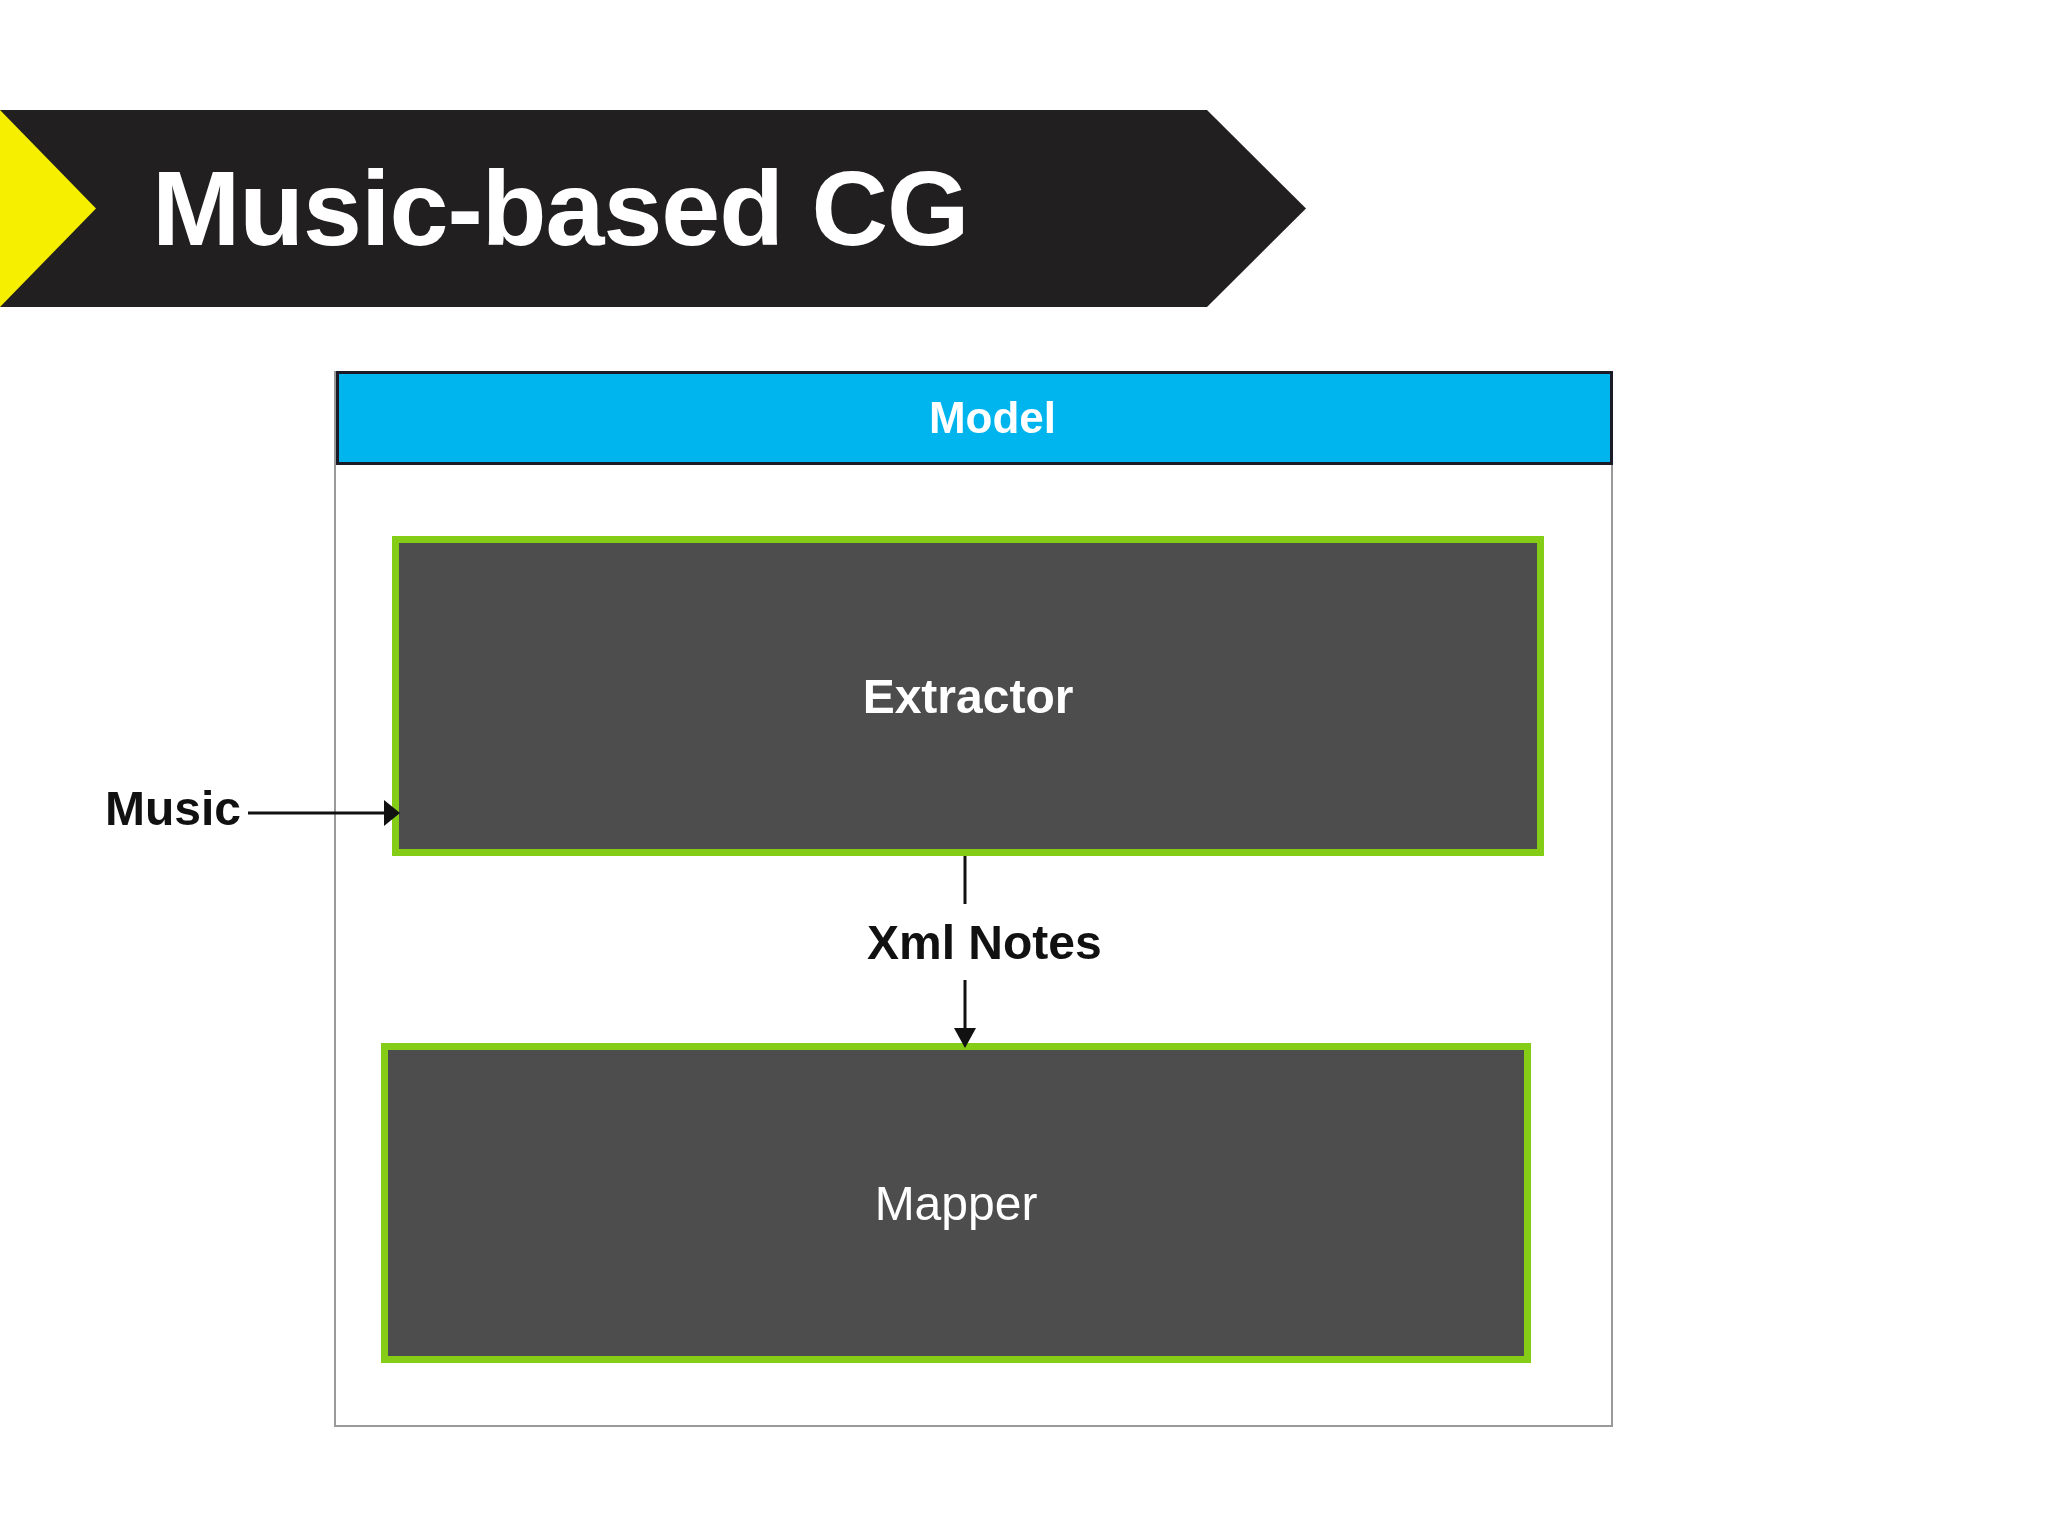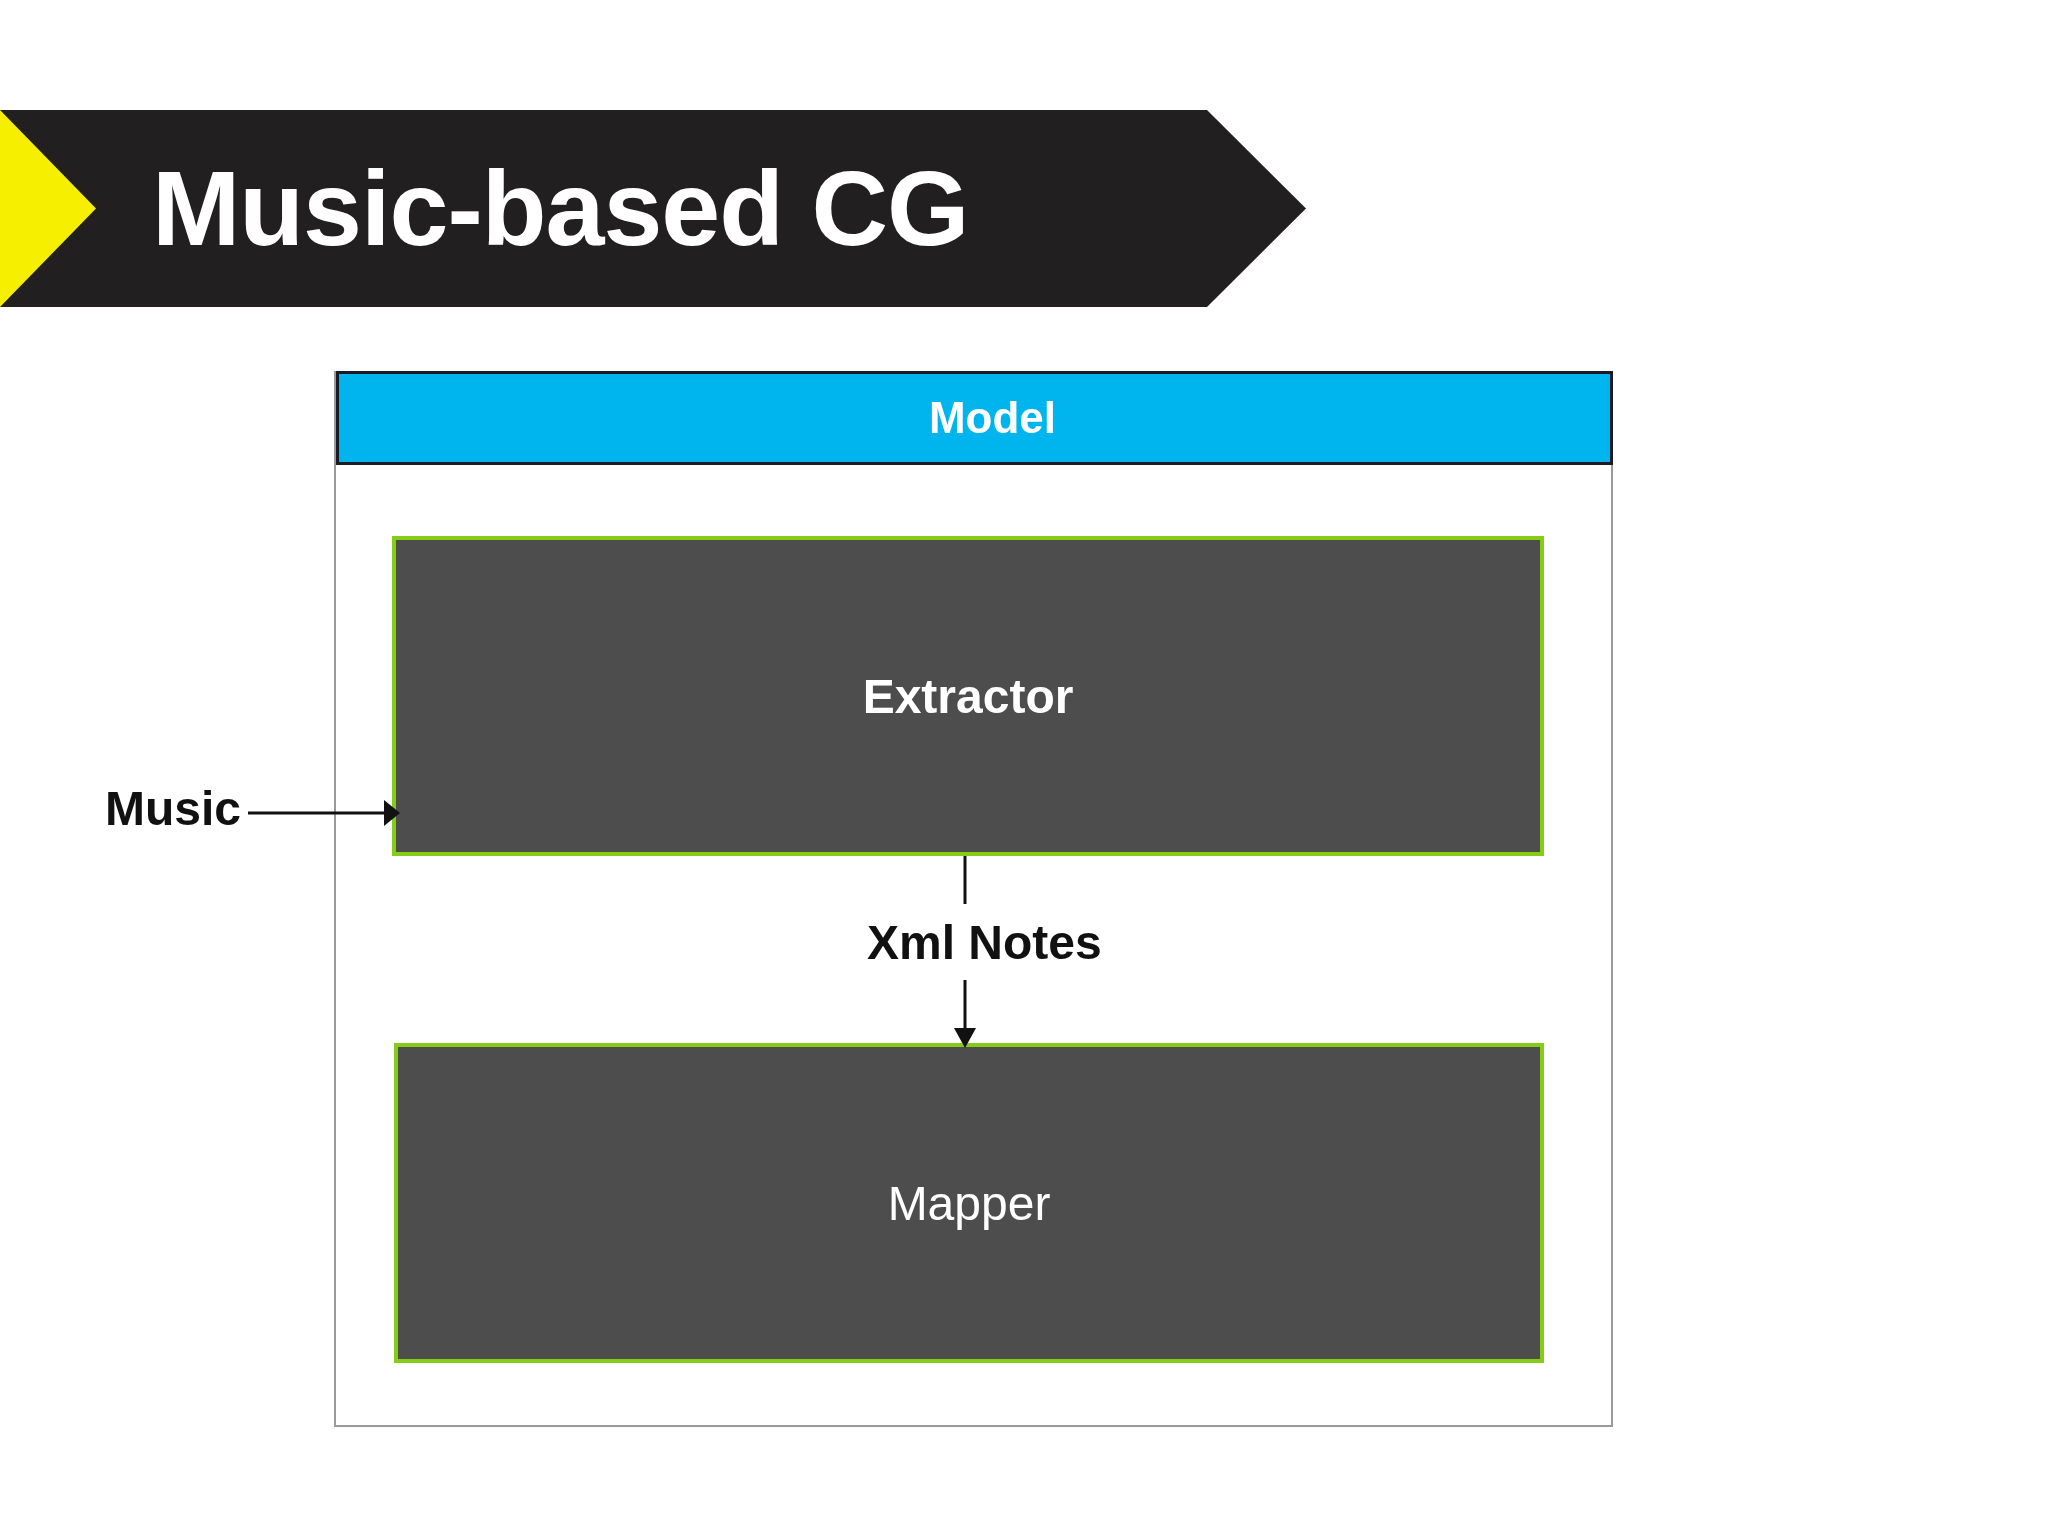--- a/index.html
+++ b/index.html
@@ -75,33 +75,33 @@
     color: #ffffff;
     letter-spacing: 0px;
     margin-left: 36px;
   }
 
   
   .proc-box {
     position: absolute;
     box-sizing: border-box;
     background: #4d4d4d;
-    border: 4px solid #84cc16;
+    border: 7px solid #84cc16;
     display: flex;
     align-items: center;
     justify-content: center;
   }
   #extractor-box {
     left: 392px;
     top: 536px;
     width: 1152px;
     height: 320px;
   }
   #mapper-box {
-    left: 394px;
+    left: 381px;
     top: 1043px;
     width: 1150px;
     height: 320px;
   }
 
   .box-label-row {
     display: flex;
     align-items: baseline;
     justify-content: center;
     white-space: nowrap;

